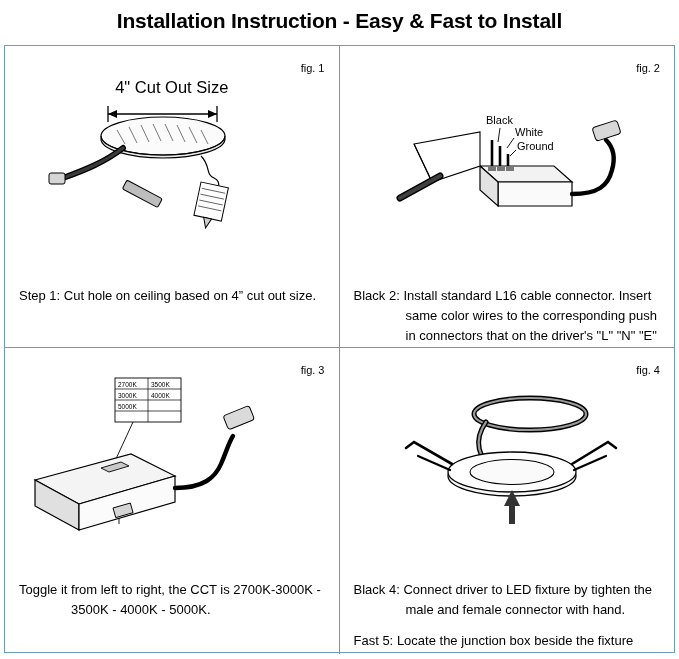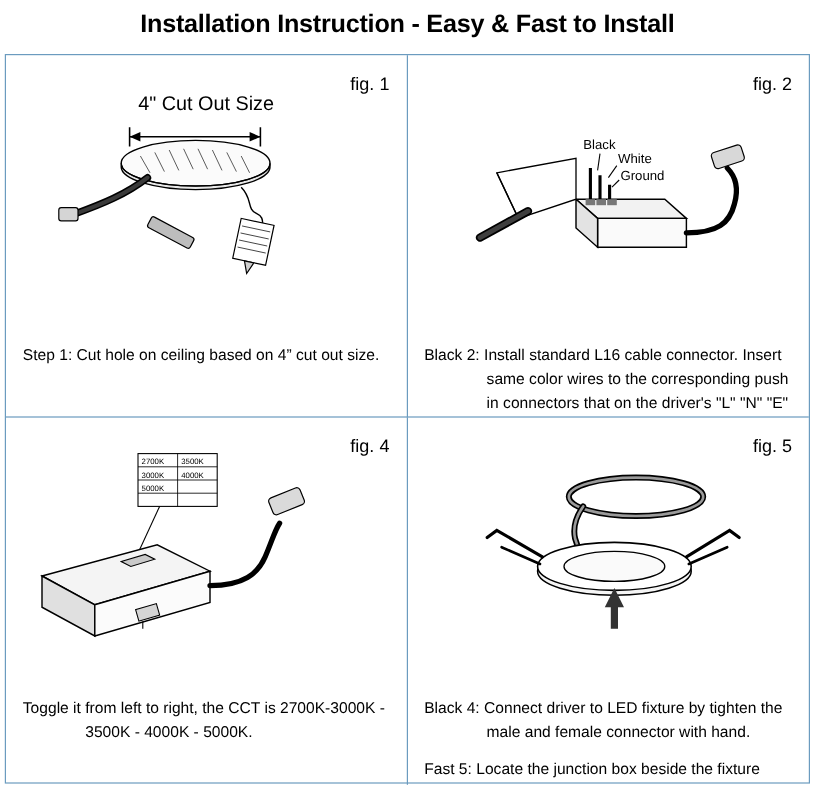--- a/index.html
+++ b/index.html
@@ -48,21 +48,21 @@
     border-bottom: 1px solid #6b9bbf;
     overflow: hidden;
   }
   .cell.c2, .cell.c4 { border-right: none; }
   .cell.c3, .cell.c4 { border-bottom: none; }
 
   .figlabel {
     position: absolute;
     right: 14px;
     top: 16px;
-    font-size: 15px;
+    font-size: 11px;
     color: #000;
   }
   .art {
     position: absolute;
     left: 0;
     top: 24px;
     width: 100%;
     height: 212px;
   }
   .steps {
@@ -196,21 +196,21 @@
       </div>
       <div class="steps">
         <div class="step">
           <span class="lead">Black 2:</span>
           <span>Install standard L16 cable connector. Insert same color wires to the corresponding push in connectors that on the driver's "L" "N" "E" wires.</span>
         </div>
       </div>
     </div>
 
     <div class="cell c3">
-      <div class="figlabel">fig. 4</div>
+      <div class="figlabel">fig. 3</div>
       <div class="art">
         <svg width="335" height="200" viewBox="0 0 335 200">
 
           <g>
             <rect x="110" y="6" width="66" height="44" fill="#ffffff" stroke="#000" stroke-width="0.9"></rect>
             <line x1="110" y1="17" x2="176" y2="17" stroke="#000" stroke-width="0.7"></line>
             <line x1="110" y1="28" x2="176" y2="28" stroke="#000" stroke-width="0.7"></line>
             <line x1="110" y1="39" x2="176" y2="39" stroke="#000" stroke-width="0.7"></line>
             <line x1="143" y1="6" x2="143" y2="50" stroke="#000" stroke-width="0.7"></line>
             <text x="113" y="15" font-family="Liberation Sans, sans-serif" font-size="6.5" fill="#000">2700K</text>
@@ -238,21 +238,21 @@
       <div class="steps">
         <div class="step">
           <span class="lead"></span>
           <span>Toggle it from left to right, the CCT is 2700K-3000K - 3500K - 4000K - 5000K.</span>
         </div>
 
       </div>
     </div>
 
     <div class="cell c4">
-      <div class="figlabel">fig. 5</div>
+      <div class="figlabel">fig. 4</div>
       <div class="art">
         <svg width="335" height="200" viewBox="0 0 335 200">
 
           <ellipse cx="190" cy="42" rx="56" ry="16" fill="none" stroke="#000" stroke-width="5"></ellipse>
           <ellipse cx="190" cy="42" rx="56" ry="16" fill="none" stroke="#9a9a9a" stroke-width="2.2"></ellipse>
 
           <path d="M146 50 C 132 70 140 86 152 96" fill="none" stroke="#000" stroke-width="5" stroke-linecap="round"></path>
           <path d="M146 50 C 132 70 140 86 152 96" fill="none" stroke="#9a9a9a" stroke-width="2.2" stroke-linecap="round"></path>
 
           <ellipse cx="172" cy="104" rx="64" ry="20" fill="#f5f5f5" stroke="#000" stroke-width="1.3"></ellipse>

